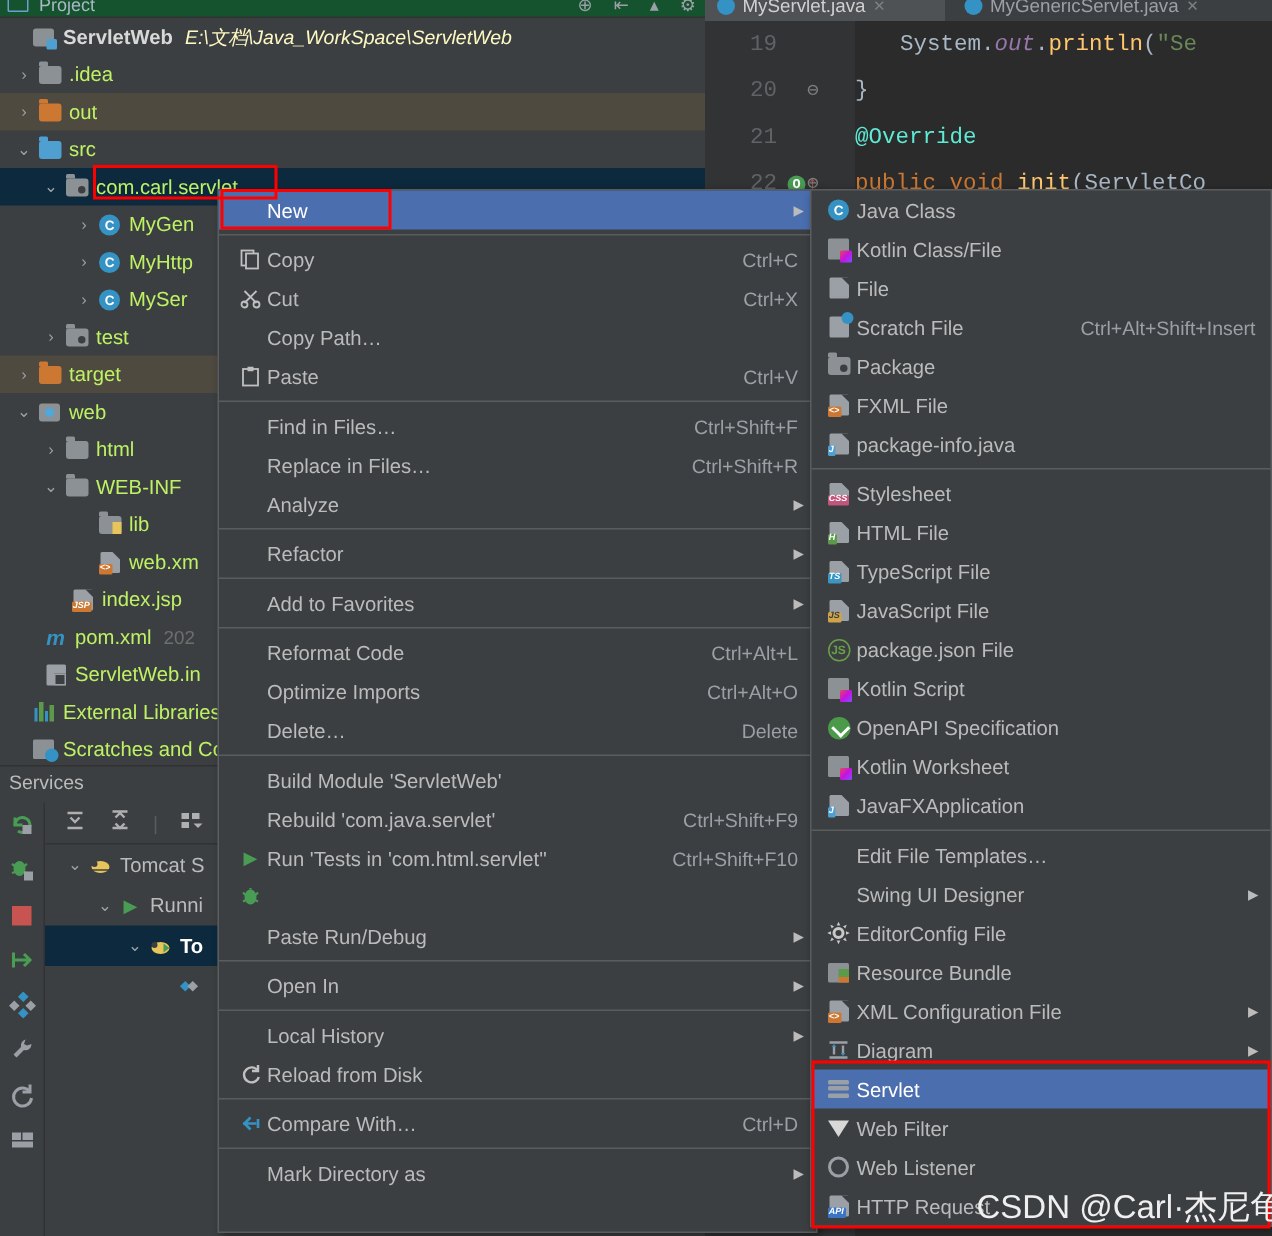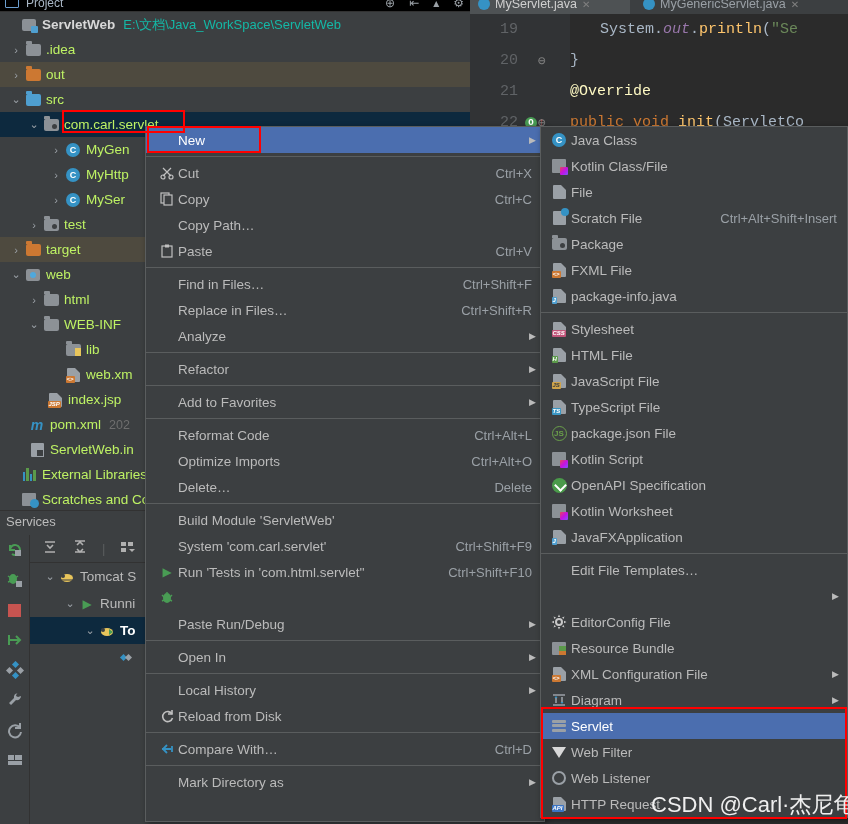--- a/index.html
+++ b/index.html
@@ -14,21 +14,21 @@
     -webkit-font-smoothing: antialiased;
   }
   #root { position: relative; width: 848px; height: 824px; }
 
   
   .project-panel {
     position: absolute; left: 0; top: 0; width: 470px; height: 510px;
     background: #3c3f41; overflow: hidden;
   }
   .panel-header {
-    height: 12px; background: #000000; position: relative;
+    height: 12px; background: #14532d; position: relative;
     border-bottom: 1px solid #323232; overflow: hidden;
   }
   .panel-header .ph-title {
     position: absolute; left: 26px; top: -4px; font-size: 12px; color: #a9b7c6;
   }
   .panel-header .ph-icon {
     position: absolute; left: 5px; top: -3px; width: 14px; height: 11px;
     border: 1.5px solid #6c9fd0; border-radius: 1px;
   }
   .ph-tools { position: absolute; right: 6px; top: -4px; display: flex; gap: 14px; align-items: center; color: #9aa0a6; font-size: 12px; }
@@ -41,21 +41,21 @@
   .trow.sel-blue { background: #0d293e; }
   .trow.hl-row { background: #4e4a3f; }
   .arrow {
     width: 16px; display: inline-flex; justify-content: center; align-items: center;
     color: #9aa0a6; font-size: 11px; flex: 0 0 16px;
   }
   .arrow.none { color: transparent; }
   .ticon { width: 18px; flex: 0 0 18px; display: inline-flex; justify-content: center; align-items: center; margin-right: 4px; }
   .tlabel { color: #bef264; }
   .tlabel.bold { font-weight: bold; color: #d8d8d8; }
-  .tpath { color: #14b8a6; margin-left: 8px; font-size: 13px; }
+  .tpath { color: #fef9c3; margin-left: 8px; font-size: 13px; font-style: italic; }
   .tsuffix { color: #6e6e6e; margin-left: 8px; font-size: 12.5px; }
 
   
   .f-gray, .f-orange, .f-blue, .f-pkg, .f-src, .f-lib {
     width: 15px; height: 12px; border-radius: 1.5px 2px 2px 2px; position: relative;
   }
   .f-gray { background: #8c9196; }
   .f-orange { background: #cc7832; }
   .f-blue { background: #4f9fd0; }
   .f-pkg { background: #8c9196; }
@@ -116,21 +116,21 @@
   .code-area { position:absolute; left:0; top:14px; right:0; bottom:0; font-family:"Liberation Mono", monospace; font-size:15px; }
   .cline { position:relative; height:31px; display:flex; align-items:center; }
   .lnum { position:absolute; left:20px; width:28px; text-align:right; color:#606366; font-size:15px; font-family:"Liberation Mono",monospace; }
   .gmark { position:absolute; left:68px; color:#808080; font-size:13px; }
   .ctext { position:absolute; left:100px; white-space:pre; }
   .kw  { color:#cc7832; }
   .kw2 { color:#ffc66d; }
   .cls { color:#a9b7c6; }
   .fld { color:#9876aa; font-style:italic; }
   .str { color:#6a8759; }
-  .ann { color:#fef9c3; }
+  .ann { color:#5eead4; }
   .pln { color:#a9b7c6; }
   .ovr { position:absolute; left:55px; display:flex; align-items:center; gap:1px; }
   .ovr .o { width:12px;height:12px;border-radius:50%;background:#499c54;color:#fff;font-size:9px;display:flex;align-items:center;justify-content:center;font-weight:bold; }
   .ovr .ar { color:#c75450; font-size:12px; }
 
   
   .services { position:absolute; left:0; top:510px; width:470px; height:314px; background:#3c3f41; border-top:1px solid #323232; }
   .svc-title { position:absolute; left:6px; top:3px; font-size:13px; color:#bbbbbb; }
   .svc-left { position:absolute; left:0; top:24px; width:30px; bottom:0; background:#3c3f41; border-right:1px solid #323232; display:flex; flex-direction:column; align-items:center; padding-top:6px; gap:12px; }
   .svc-left .sb { width:18px; height:18px; display:flex; align-items:center; justify-content:center; }
@@ -523,37 +523,37 @@
     <div class="mi hl">
       <span class="mi-ic"></span>
       <span class="mi-lbl">New</span>
       <span class="mi-arr">▶</span>
     </div>
     <div class="msep"></div>
 
     <div class="mi">
       <span class="mi-ic">
           <svg width="14" height="14" viewBox="0 0 14 14">
+            <rect x="1" y="1" width="8" height="10" stroke="#c0c0c0" stroke-width="1.2" fill="none"></rect>
+            <rect x="4" y="3" width="8" height="10" stroke="#c0c0c0" stroke-width="1.2" fill="#3c3f41"></rect>
+          </svg>
+        </span>
+      <span class="mi-lbl">Copy</span>
+      <span class="mi-key">Ctrl+C</span>
+    </div>
+    <div class="mi">
+      <span class="mi-ic">
+          <svg width="14" height="14" viewBox="0 0 14 14">
             <circle cx="3" cy="11" r="2" stroke="#c0c0c0" stroke-width="1.2" fill="none"></circle>
             <circle cx="11" cy="11" r="2" stroke="#c0c0c0" stroke-width="1.2" fill="none"></circle>
             <path d="M3 10 L11 2 M11 10 L3 2" stroke="#c0c0c0" stroke-width="1.2"></path>
           </svg>
         </span>
       <span class="mi-lbl">Cut</span>
       <span class="mi-key">Ctrl+X</span>
-    </div>
-    <div class="mi">
-      <span class="mi-ic">
-          <svg width="14" height="14" viewBox="0 0 14 14">
-            <rect x="1" y="1" width="8" height="10" stroke="#c0c0c0" stroke-width="1.2" fill="none"></rect>
-            <rect x="4" y="3" width="8" height="10" stroke="#c0c0c0" stroke-width="1.2" fill="#3c3f41"></rect>
-          </svg>
-        </span>
-      <span class="mi-lbl">Copy</span>
-      <span class="mi-key">Ctrl+C</span>
     </div>
     <div class="mi">
       <span class="mi-ic"></span>
       <span class="mi-lbl">Copy Path…</span>
     </div>
     <div class="mi">
       <span class="mi-ic">
           <svg width="14" height="14" viewBox="0 0 14 14">
             <rect x="2" y="2" width="10" height="11" stroke="#c0c0c0" stroke-width="1.2" fill="none"></rect>
             <rect x="5" y="0.5" width="4" height="3" fill="#c0c0c0"></rect>
@@ -611,21 +611,21 @@
       <span class="mi-key">Delete</span>
     </div>
     <div class="msep"></div>
 
     <div class="mi">
       <span class="mi-ic"></span>
       <span class="mi-lbl">Build Module 'ServletWeb'</span>
     </div>
     <div class="mi">
       <span class="mi-ic"></span>
-      <span class="mi-lbl">System 'com.carl.servlet'</span>
+      <span class="mi-lbl">Rebuild 'com.java.servlet'</span>
       <span class="mi-key">Ctrl+Shift+F9</span>
     </div>
     <div class="mi">
       <span class="mi-ic">
           <span style="color:#499c54;font-size:12px;">▶</span>
         </span>
       <span class="mi-lbl">Run 'Tests in 'com.html.servlet''</span>
       <span class="mi-key">Ctrl+Shift+F10</span>
     </div>
     <div class="mi">
@@ -751,32 +751,32 @@
       <span class="si-ic">
           <span class="file-badge">
             <i class="bt h">H</i>
           </span>
         </span>
       <span class="si-lbl">HTML File</span>
     </div>
     <div class="si">
       <span class="si-ic">
           <span class="file-badge">
+            <i class="bt ts">TS</i>
+          </span>
+        </span>
+      <span class="si-lbl">TypeScript File</span>
+    </div>
+    <div class="si">
+      <span class="si-ic">
+          <span class="file-badge">
             <i class="bt js">JS</i>
           </span>
         </span>
       <span class="si-lbl">JavaScript File</span>
-    </div>
-    <div class="si">
-      <span class="si-ic">
-          <span class="file-badge">
-            <i class="bt ts">TS</i>
-          </span>
-        </span>
-      <span class="si-lbl">TypeScript File</span>
     </div>
     <div class="si">
       <span class="si-ic">
           <span class="node-icon">JS</span>
         </span>
       <span class="si-lbl">package.json File</span>
     </div>
     <div class="si">
       <span class="si-ic">
           <span class="kt-icon"></span>
@@ -802,20 +802,21 @@
           </span>
         </span>
       <span class="si-lbl">JavaFXApplication</span>
     </div>
     <div class="msep"></div>
 
     <div class="si noic">
       <span class="si-lbl">Edit File Templates…</span>
     </div>
     <div class="si noic">
+      <span class="si-lbl">Swing UI Designer</span>
       <span class="si-arr">▶</span>
     </div>
     <div class="si">
       <span class="si-ic">
           <svg width="16" height="16" viewBox="0 0 16 16">
             <circle cx="8" cy="8" r="3" fill="none" stroke="#c8c8c8" stroke-width="2"></circle>
             <path d="M8 0.5 L9.2 3 L6.8 3 Z M8 15.5 L6.8 13 L9.2 13 Z M0.5 8 L3 6.8 L3 9.2 Z M15.5 8 L13 9.2 L13 6.8 Z M2.5 2.5 L5 3.5 L3.5 5 Z M13.5 13.5 L11 12.5 L12.5 11 Z M13.5 2.5 L12.5 5 L11 3.5 Z M2.5 13.5 L3.5 11 L5 12.5 Z" fill="#c8c8c8"></path>
           </svg>
         </span>
       <span class="si-lbl">EditorConfig File</span>

